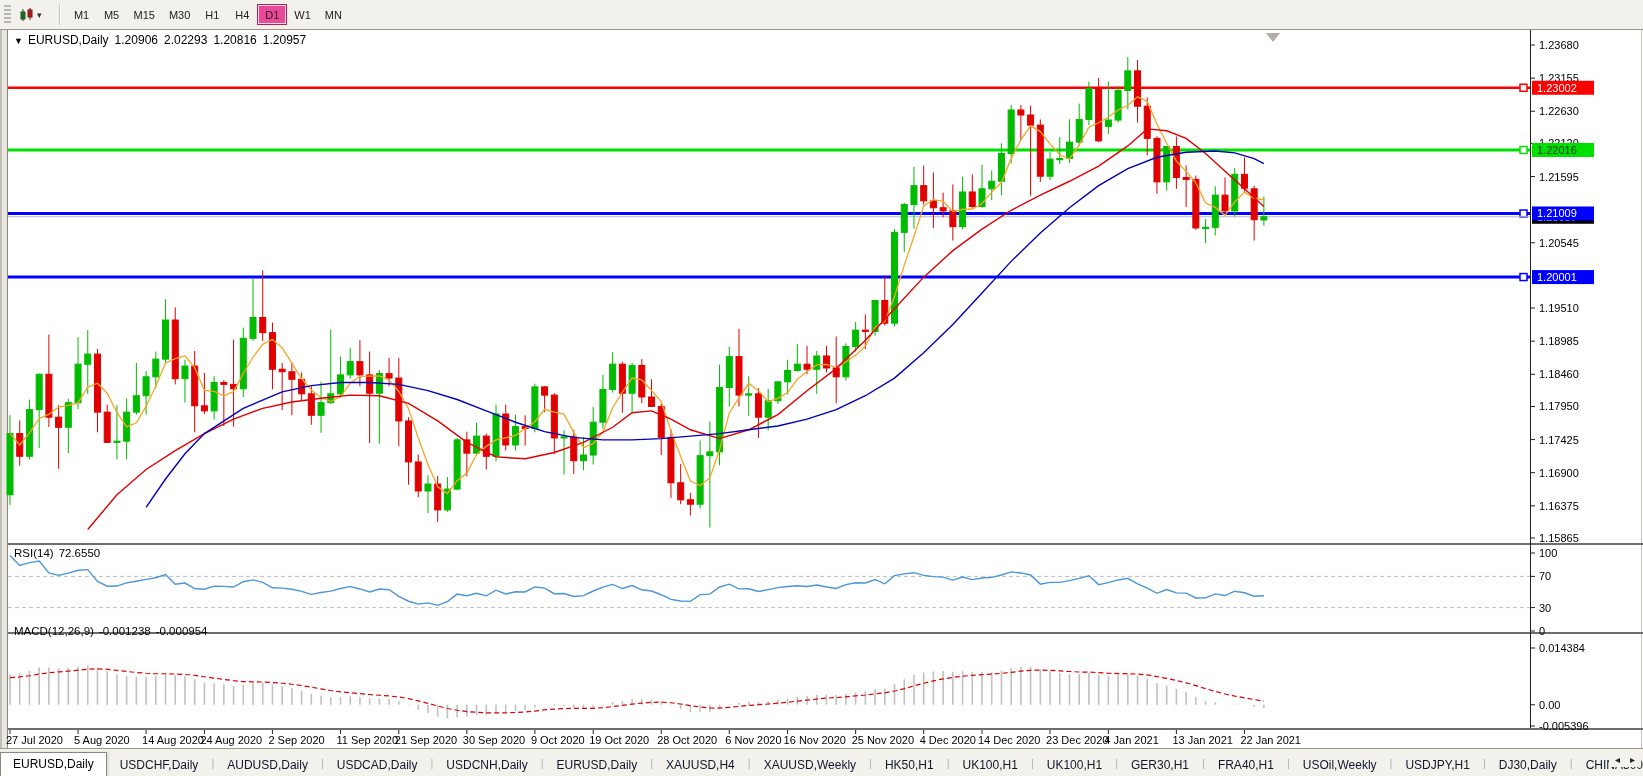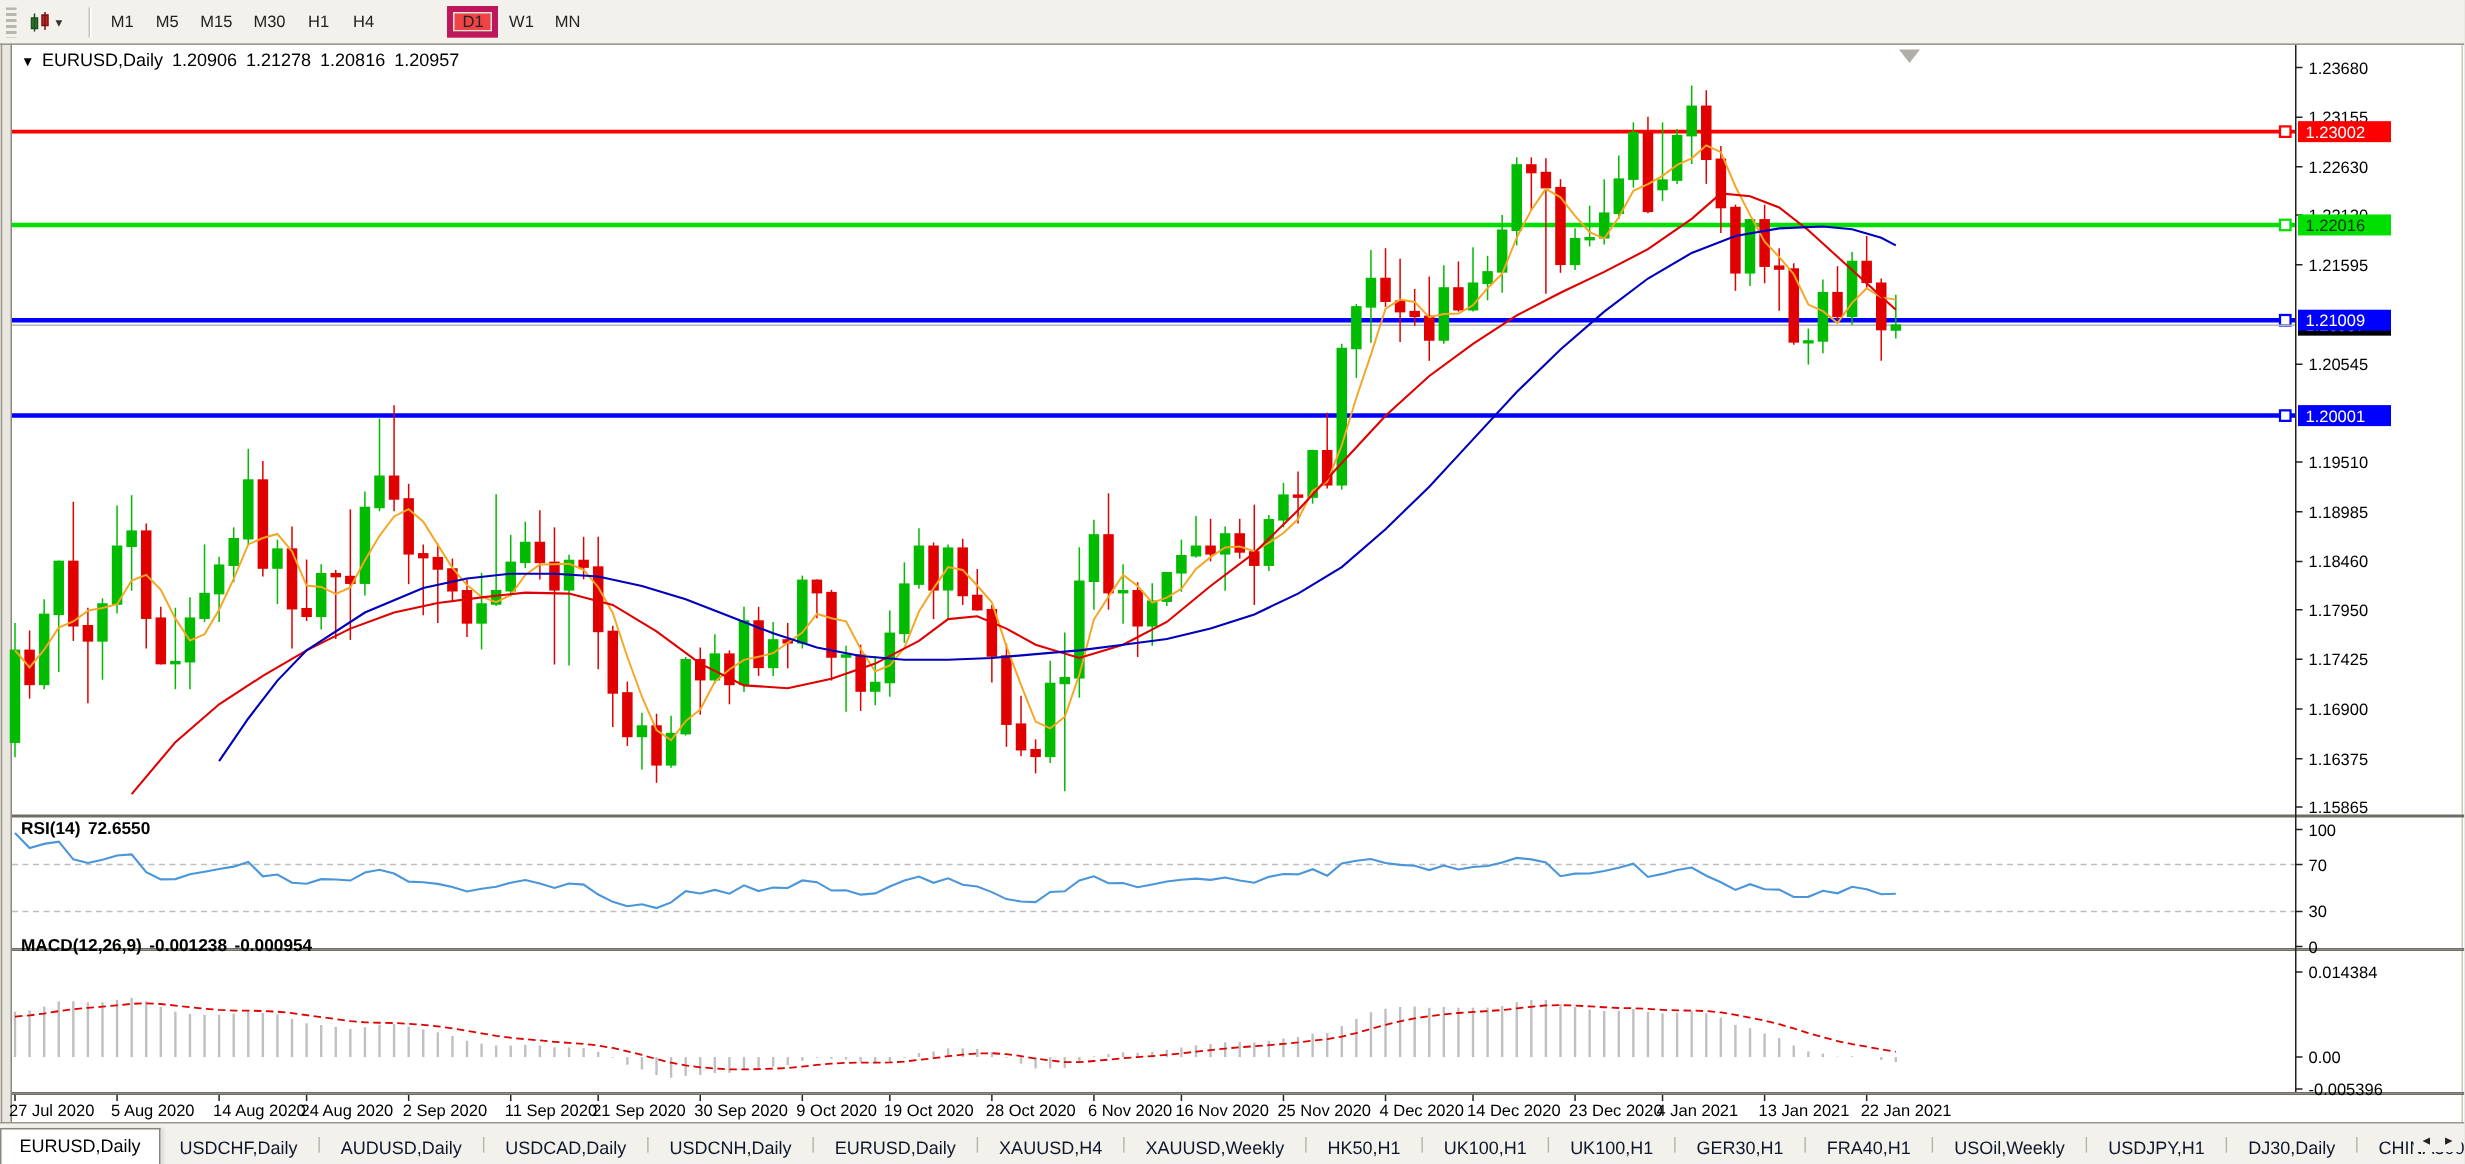--- a/index.html
+++ b/index.html
@@ -9,28 +9,28 @@
   #toolbar{position:absolute;left:0;top:0;width:1643px;height:29px;background:#f2f1ec;
            border-bottom:1px solid #c9c6bc;display:flex;align-items:center;}
   .grip{width:7px;height:20px;margin-left:4px;margin-right:4px;
         background:repeating-linear-gradient(180deg,#b9b6ad 0 2px,#f2f1ec 2px 4px);}
   .icon-btn{display:flex;align-items:center;gap:2px;border:1px solid transparent;background:transparent;
             padding:2px 3px;margin-right:6px;cursor:pointer;}
   .caret{font-size:9px;color:#333;}
   .vsep{width:1px;height:20px;background:#c6c3b9;margin:0 7px;box-shadow:1px 0 0 #ffffff;}
   .tf{min-width:30px;height:21px;border:1px solid transparent;background:transparent;color:#222;
       font-family:Liberation Sans, sans-serif;font-size:11px;padding:0 6px;cursor:pointer;}
-  .tf.active{border:4px solid #be185d;background:#ef4444;box-shadow:inset 0 0 0 1px #e4e2da;margin-left:41px;}
+  .tf.active{border:1px solid #be185d;background:#ec4899;box-shadow:inset 0 0 0 1px #e4e2da;}
   
   #charttitle{position:absolute;left:14px;top:33px;font-size:12px;z-index:30;background:transparent;}
   #charttitle .tri{font-size:9px;margin-right:5px;}
   #charttitle span{margin-right:6px;}
   
   .panelabel{position:absolute;left:14px;z-index:30;font-size:11.5px;}
-  .panelabel span{margin-right:5px;font-weight:bold;}
+  .panelabel span{margin-right:5px;}
   
   #cv{position:absolute;left:0;top:0;z-index:5;}
   svg text{font-family:"Liberation Sans",sans-serif;}
   
   #tabbar{position:absolute;left:0;top:748px;width:1643px;height:28px;background:#f2f1ec;
           border-top:1px solid #9a978c;display:flex;align-items:flex-end;overflow:hidden;}
   .tab{height:22px;line-height:21px;padding:0 12px;font-size:12px;color:#0f172a;white-space:nowrap;cursor:pointer;
        border:1px solid transparent;border-bottom:none;}
   .tab.active{background:#ffffff;border-color:#8a887e;color:#000;height:24px;line-height:23px;
               box-shadow:2px 0 2px rgba(0,0,0,0.08);}
@@ -52,21 +52,21 @@
         <rect x="9" y="3" width="4" height="7" fill="#c62828" stroke="#7a1212"></rect>
         <line x1="11" y1="1" x2="11" y2="13" stroke="#7a1212"></line>
       </svg>
       <span class="caret">▾</span>
     </button>
     <div class="vsep"></div>
     <div id="tfbar"><button class="tf">M1</button><button class="tf">M5</button><button class="tf">M15</button><button class="tf">M30</button><button class="tf">H1</button><button class="tf">H4</button><button class="tf active">D1</button><button class="tf">W1</button><button class="tf">MN</button></div>
   </div>
 
   <div id="charttitle">
-    <span class="tri">▼</span><span>EURUSD,Daily</span><span>1.20906</span><span>1.21278</span><span>1.20816</span><span>1.20957</span>
+    <span class="tri">▼</span><span>EURUSD,Daily</span><span>1.20906</span><span>2.02293</span><span>1.20816</span><span>1.20957</span>
   </div>
 
   <div class="panelabel" style="top:547px">
     <span>RSI(14)</span><span>72.6550</span>
   </div>
   <div class="panelabel" style="top:625px">
     <span>MACD(12,26,9)</span><span>-0.001238</span><span>-0.000954</span>
   </div>
 
   <svg id="cv" width="1643" height="776" viewBox="0 0 1643 776">

